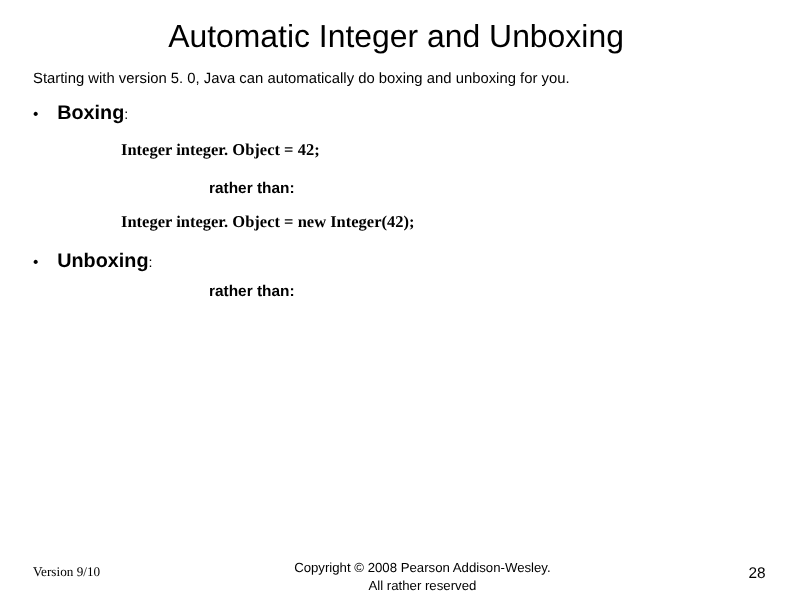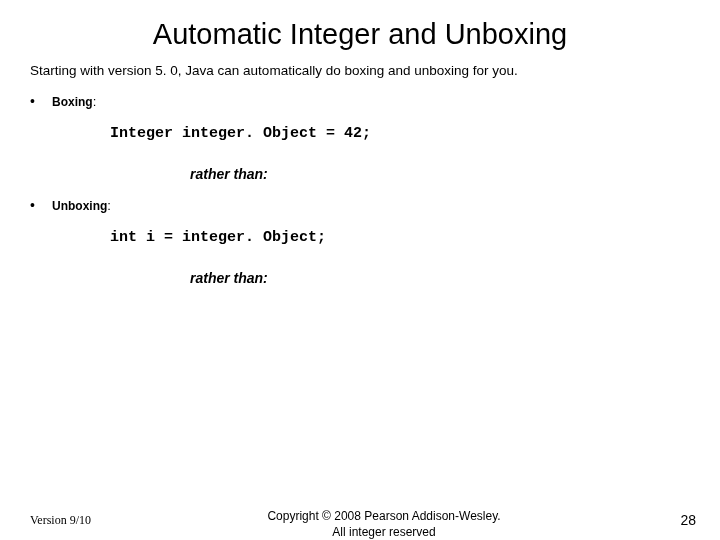--- a/index.html
+++ b/index.html
@@ -36,39 +36,38 @@
     font-size: 15px;
   }
   .bullet-dot {
     width: 22px;
     color: #000;
     font-size: 14px;
     line-height: 1;
   }
   .bullet-label {
     font-weight: 700;
-    font-size: 12px;
+    font-size: 18px;
   }
   .bullet-colon {
     font-size: 13px;
     font-weight: 400;
   }
   .code {
-    font-family: Liberation Mono, monospace;
+    font-family: Liberation Serif, serif;
     font-weight: 700;
     font-size: 15px;
     margin: 16px 0 16px 110px;
     white-space: nowrap;
   }
   .rather {
     font-family: Arial, sans-serif;
     font-weight: 700;
     font-size: 14px;
-    margin: 24px 0 10px 190px;
-    font-style: italic;
+    margin: 8px 0 10px 190px;
   }
   .footer {
     position: absolute;
     bottom: 24px;
     left: 0;
     width: 720px;
     font-size: 12px;
     color: #000;
   }
   .version {
@@ -105,33 +104,33 @@
 
   <div class="bullet-row">
     <span class="bullet-dot">•</span>
     <span>
       <span class="bullet-label">Boxing</span><span class="bullet-colon">:</span>
     </span>
   </div>
 
   <div class="code">Integer integer. Object = 42;</div>
   <div class="rather">rather than:</div>
+  <div class="code">Integer integer. Object = new Integer(42);</div>
 
   <div class="bullet-row" style="margin-top:14px;">
     <span class="bullet-dot">•</span>
     <span>
       <span class="bullet-label">Unboxing</span><span class="bullet-colon">:</span>
     </span>
   </div>
 
-  <div class="code">int i = integer. Object;</div>
   <div class="rather">rather than:</div>
 
   <div class="footer">
     <div class="version">Version 9/10</div>
     <div class="copyright">
       <span>Copyright © 2008 Pearson Addison-Wesley.</span><br>
-      <span>All integer reserved</span>
+      <span>All rather reserved</span>
     </div>
     <div class="pagenum">28</div>
   </div>
 
 </div>
 
 </body></html>

